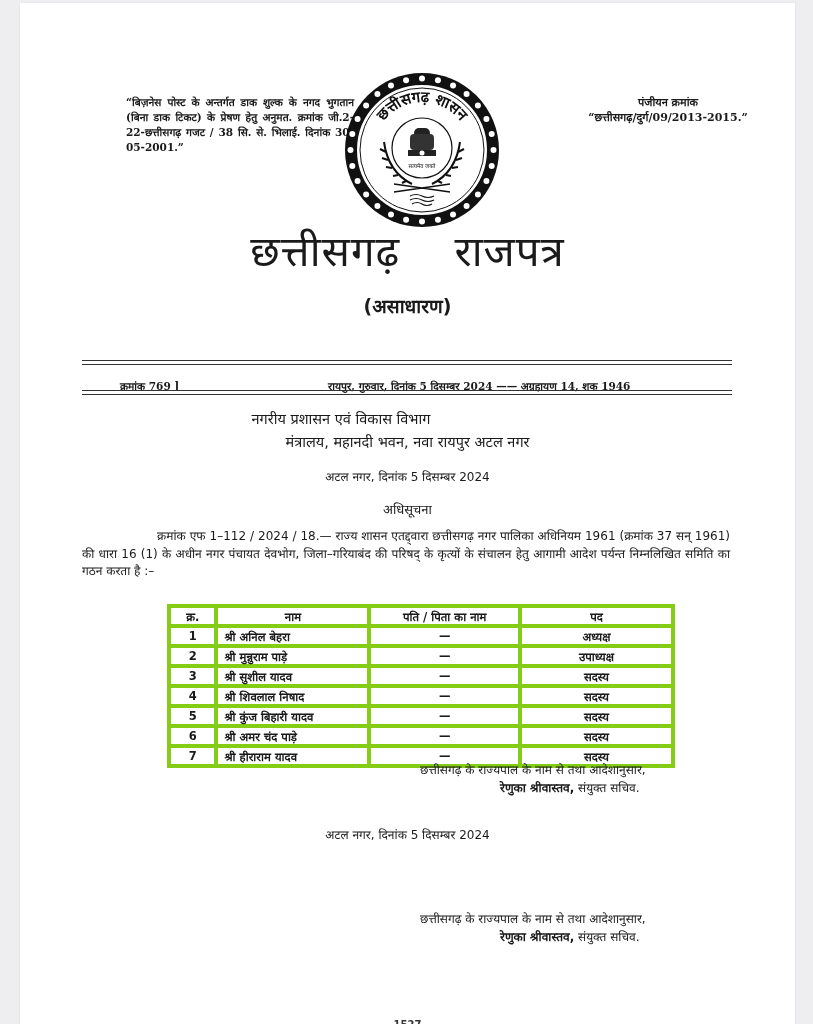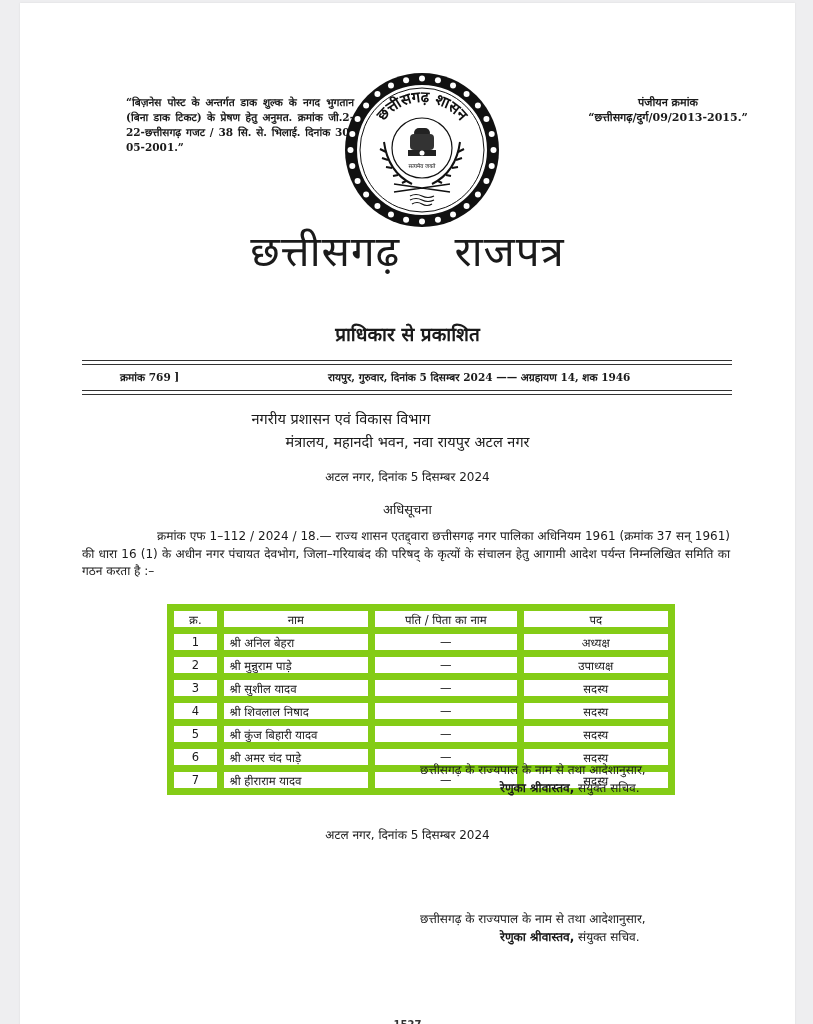--- a/index.html
+++ b/index.html
@@ -39,21 +39,21 @@
     left: 0; width: 775px; top: 290px; text-align: center;
     font-size: 19px; font-weight: bold;
   }
   .authority {
     left: 0; width: 775px; top: 318px; text-align: center;
     font-size: 19px; font-weight: bold;
   }
 
   .rule { left: 62px; width: 650px; height: 0; border-top: 1.5px solid #333; }
   .issue-bar {
-    left: 62px; width: 650px; top: 367px; height: 18px;
+    left: 62px; width: 650px; top: 376px; height: 18px;
     font-size: 10.5px; font-weight: bold;
   }
   .issue-no { position: absolute; left: 0; top: 0; }
   .issue-date { position: absolute; left: 208px; top: 0; }
 
   .dept-title {
     left: 0; width: 642px; top: 405px; text-align: center; font-size: 14.5px;
   }
   .dept-address {
     left: 0; width: 775px; top: 428px; text-align: center; font-size: 14.5px;
@@ -69,21 +69,21 @@
     text-align: justify; text-indent: 75px;
   }
   .para1 { top: 525px; }
   .para2 { top: 855px; }
 
   table.members {
     position: absolute; left: 147px; top: 601px; width: 508px;
     border-collapse: collapse; font-size: 11.5px;
   }
   table.members td, table.members th {
-    border: 7px solid #84cc16; height: 16px; padding: 0 6px; font-weight: normal;
+    border: 4px solid #84cc16; height: 16px; padding: 0 6px; font-weight: bold;
   }
   table.members th { text-align: center; }
   .c-sno { width: 32px; text-align: center; }
   .c-name { width: 140px; text-align: left; }
   .c-rel { width: 138px; text-align: center; }
   .c-post { width: 140px; text-align: center; }
 
   .sign-line1 { left: 400px; top: 758px; font-size: 12px; }
   .sign-line2 { left: 480px; top: 776px; font-size: 12px; }
   .sign-line1b { left: 400px; top: 907px; font-size: 12px; }
@@ -163,21 +163,21 @@
     <path d="M40 70 Q 44 100 68 112" fill="none" stroke="#111" stroke-width="2"></path>
     <path d="M116 70 Q 112 100 88 112" fill="none" stroke="#111" stroke-width="2"></path>
     <path d="M42 80 l-6 -3 M44 88 l-6 -2 M48 96 l-6 -1 M54 103 l-5 1 M62 109 l-4 2" stroke="#111" stroke-width="2"></path>
     <path d="M114 80 l6 -3 M112 88 l6 -2 M108 96 l6 -1 M102 103 l5 1 M94 109 l4 2" stroke="#111" stroke-width="2"></path>
 
     <path d="M50 112 L 106 120 M106 112 L 50 120" stroke="#111" stroke-width="1.5"></path>
     <path d="M66 124 q 6 -3 12 0 t 12 0 M66 128 q 6 -3 12 0 t 12 0 M68 132 q 5 -3 10 0 t 10 0" fill="none" stroke="#111" stroke-width="1.2"></path>
   </svg>
 
   <div class="abs gazette-title">छत्तीसगढ़ राजपत्र</div>
-  <div class="abs authority">प्राधिकार से प्रकाशित</div>
+  <div class="abs extraordinary">(असाधारण)</div>
 
   <div class="abs rule" style="top:357px"></div>
   <div class="abs rule" style="top:361px"></div>
   <div class="abs issue-bar serif">
     <span class="issue-no">क्रमांक 769 ]</span>
     <span class="issue-date">रायपुर, गुरुवार, दिनांक 5 दिसम्बर 2024 —— अग्रहायण 14, शक 1946</span>
   </div>
   <div class="abs rule" style="top:387px"></div>
   <div class="abs rule" style="top:391px"></div>
 

